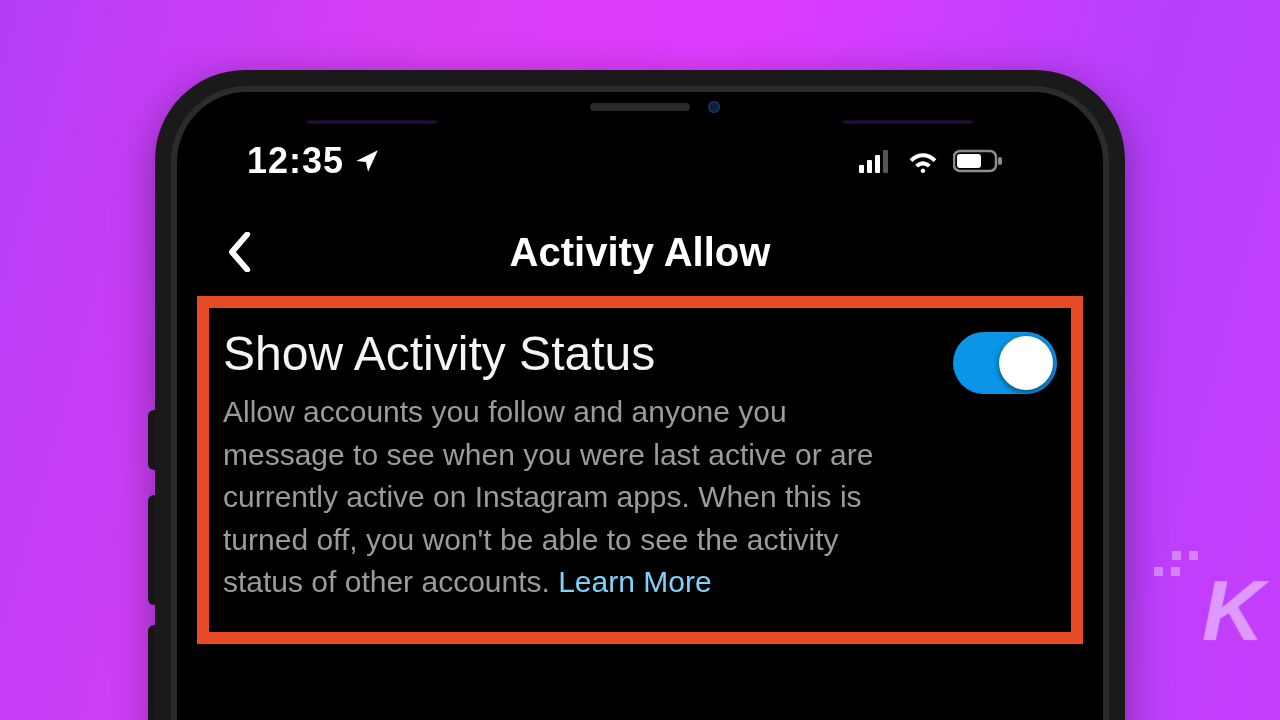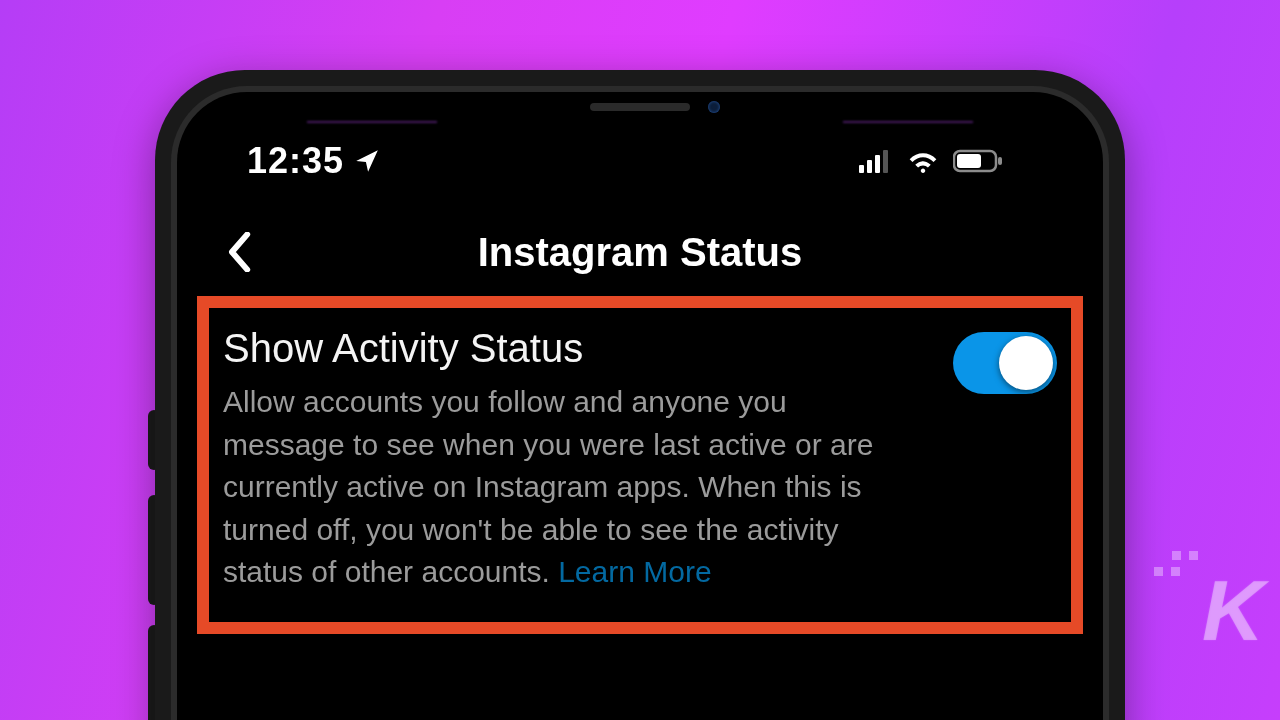--- a/index.html
+++ b/index.html
@@ -92,23 +92,23 @@
   .page-title { font-size: 40px; font-weight: 700; }
 
   
   .highlight {
     position:absolute; top: 204px; left: 20px; right: 20px;
     border: 12px solid #e64a27;
     padding: 18px 14px 28px 14px;
   }
   .setting-row { display:flex; align-items:flex-start; justify-content:space-between; gap: 40px; }
   .setting-text { flex:1; }
-  .setting-title { font-size: 40px; font-weight: 500; color:#f4f4f4; margin-bottom: 10px; }
+  .setting-title { font-size: 48px; font-weight: 500; color:#f4f4f4; margin-bottom: 10px; }
   .setting-desc { font-size: 30px; line-height: 1.42; color:#9b9b9b; }
-  .learn-more { color:#0369a1; }
+  .learn-more { color:#7dd3fc; }
 
   
   .toggle {
     width: 104px; height: 62px; border-radius: 40px;
     background:#0a95e8;
     position: relative;
     flex-shrink:0;
     margin-top: 6px;
   }
   .toggle .knob {
@@ -185,21 +185,21 @@
           </span>
         </div>
       </div>
 
       <div class="page-header">
         <div class="back-btn">
           <svg width="28" height="40" viewBox="0 0 20 34">
             <path d="M17 2 L4 17 L17 32" fill="none" stroke="#fff" stroke-width="5" stroke-linecap="round" stroke-linejoin="round"></path>
           </svg>
         </div>
-        <div class="page-title">Instagram Status</div>
+        <div class="page-title">Activity Allow</div>
       </div>
 
       <div class="highlight">
         <div class="setting-row">
           <div class="setting-text">
             <div class="setting-title">Show Activity Status</div>
             <div class="setting-desc">
               <span>Allow accounts you follow and anyone you message to see when you were last active or are currently active on Instagram apps. When this is turned off, you won't be able to see the activity status of other accounts. </span><a class="learn-more">Learn More</a>
             </div>
           </div>

